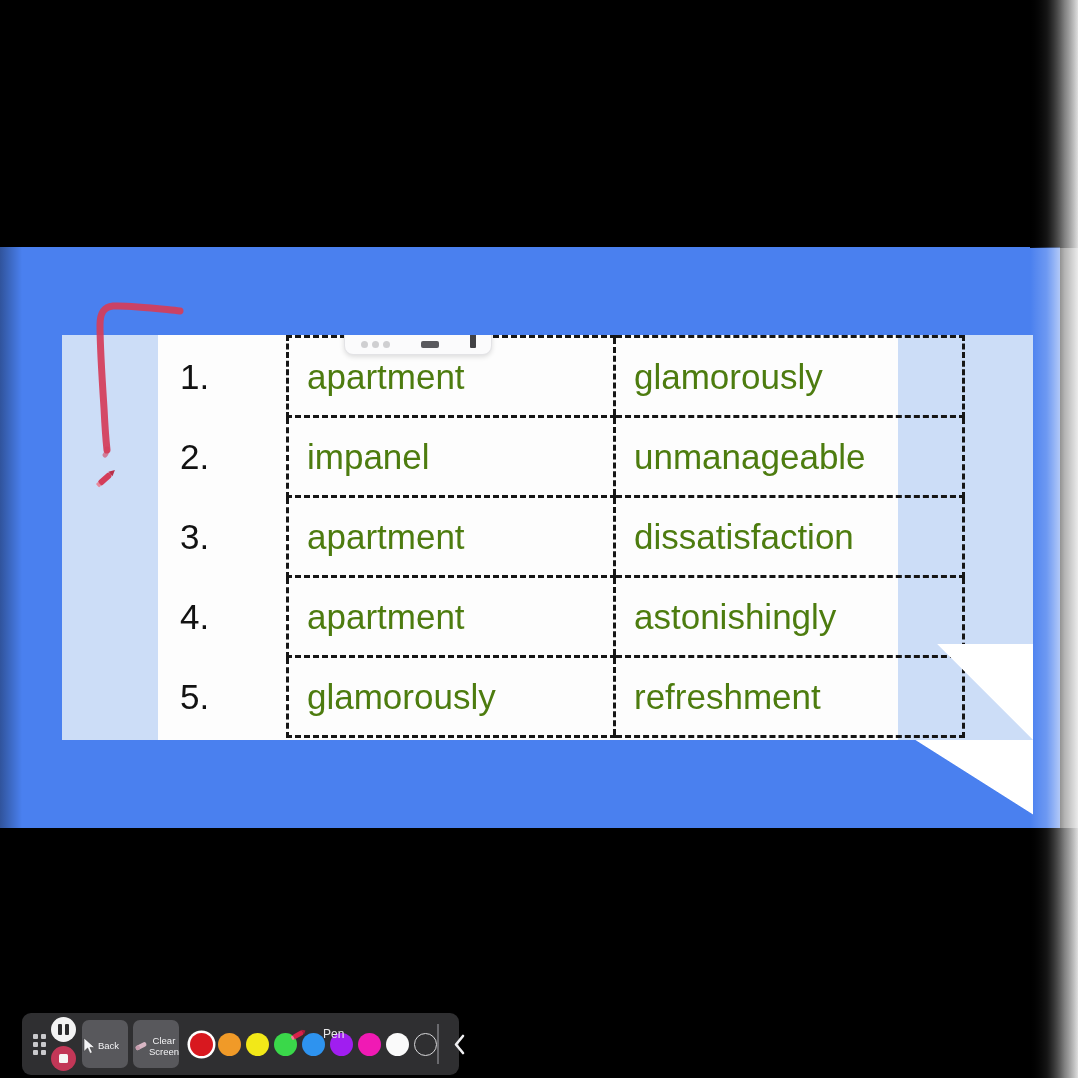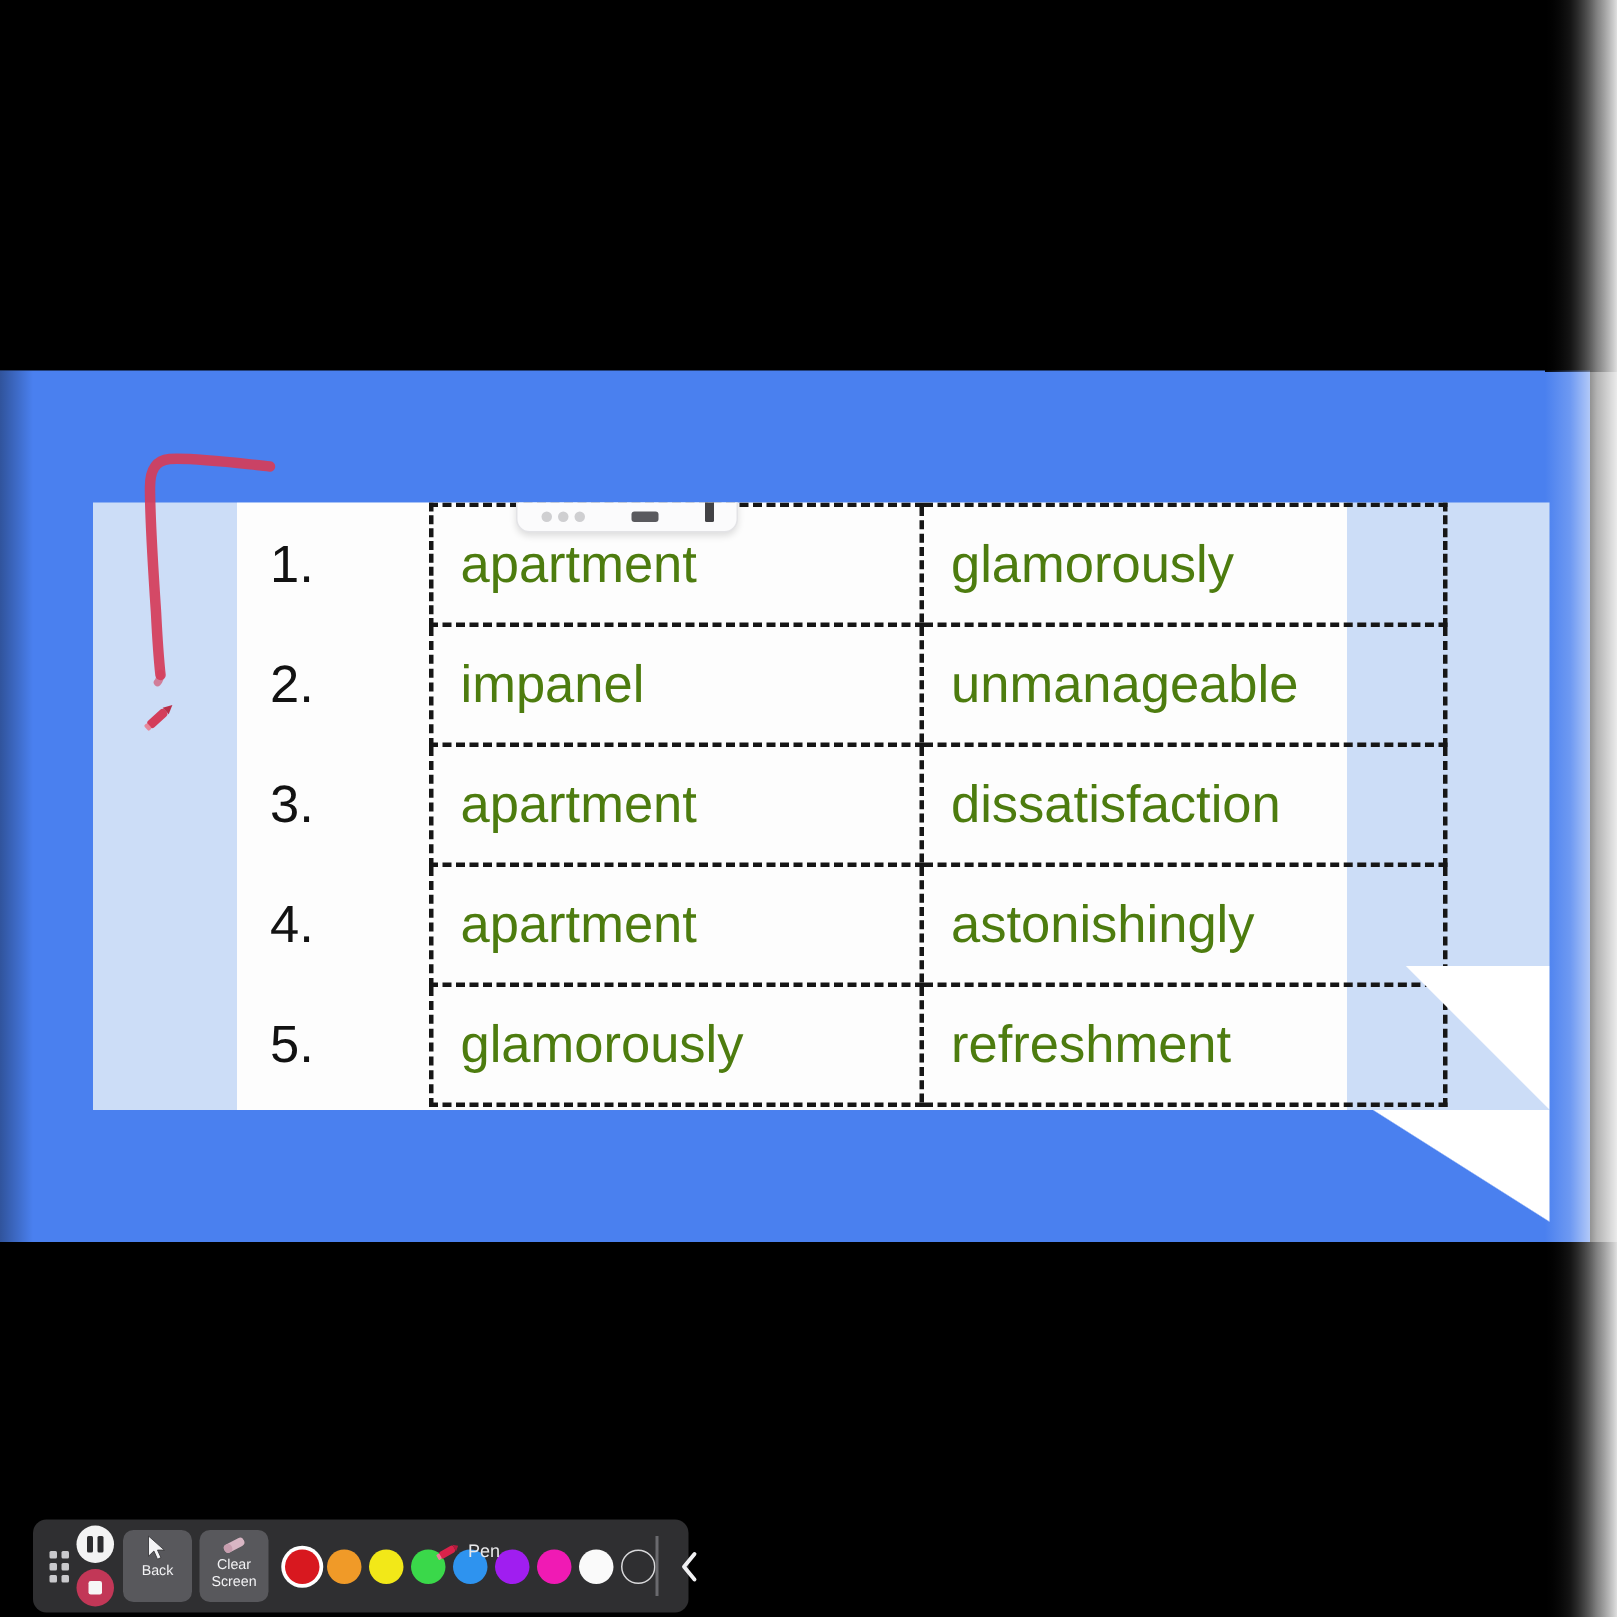--- a/index.html
+++ b/index.html
@@ -284,21 +284,21 @@
     background: #f6f6f6;
     border-radius: 1.5px;
   }
 
   .tool-btn {
     width: 46px;
     height: 48px;
     background: #58585c;
     border-radius: 7px;
     display: flex;
-    flex-direction: column;
+    flex-direction: row;
     align-items: center;
     justify-content: flex-start;
     padding-top: 3px;
     box-sizing: border-box;
     margin-right: 5px;
     flex: none;
   }
   .tool-btn .tlabel {
     font-size: 9.5px;
     color: #f2f2f4;
@@ -336,21 +336,21 @@
     background: transparent !important;
     border: 1.5px solid #d8d8da;
   }
 
   .pen-indicator {
     position: absolute;
     left: 268px;
     top: 14px;
     display: flex;
     align-items: center;
-    gap: 5px;
+    gap: 16px;
   }
   .pen-indicator .plabel {
     font-size: 12px;
     color: #e8e8ea;
   }
 
   .divider {
     width: 1.5px;
     height: 40px;
     background: #6a6a6e;

